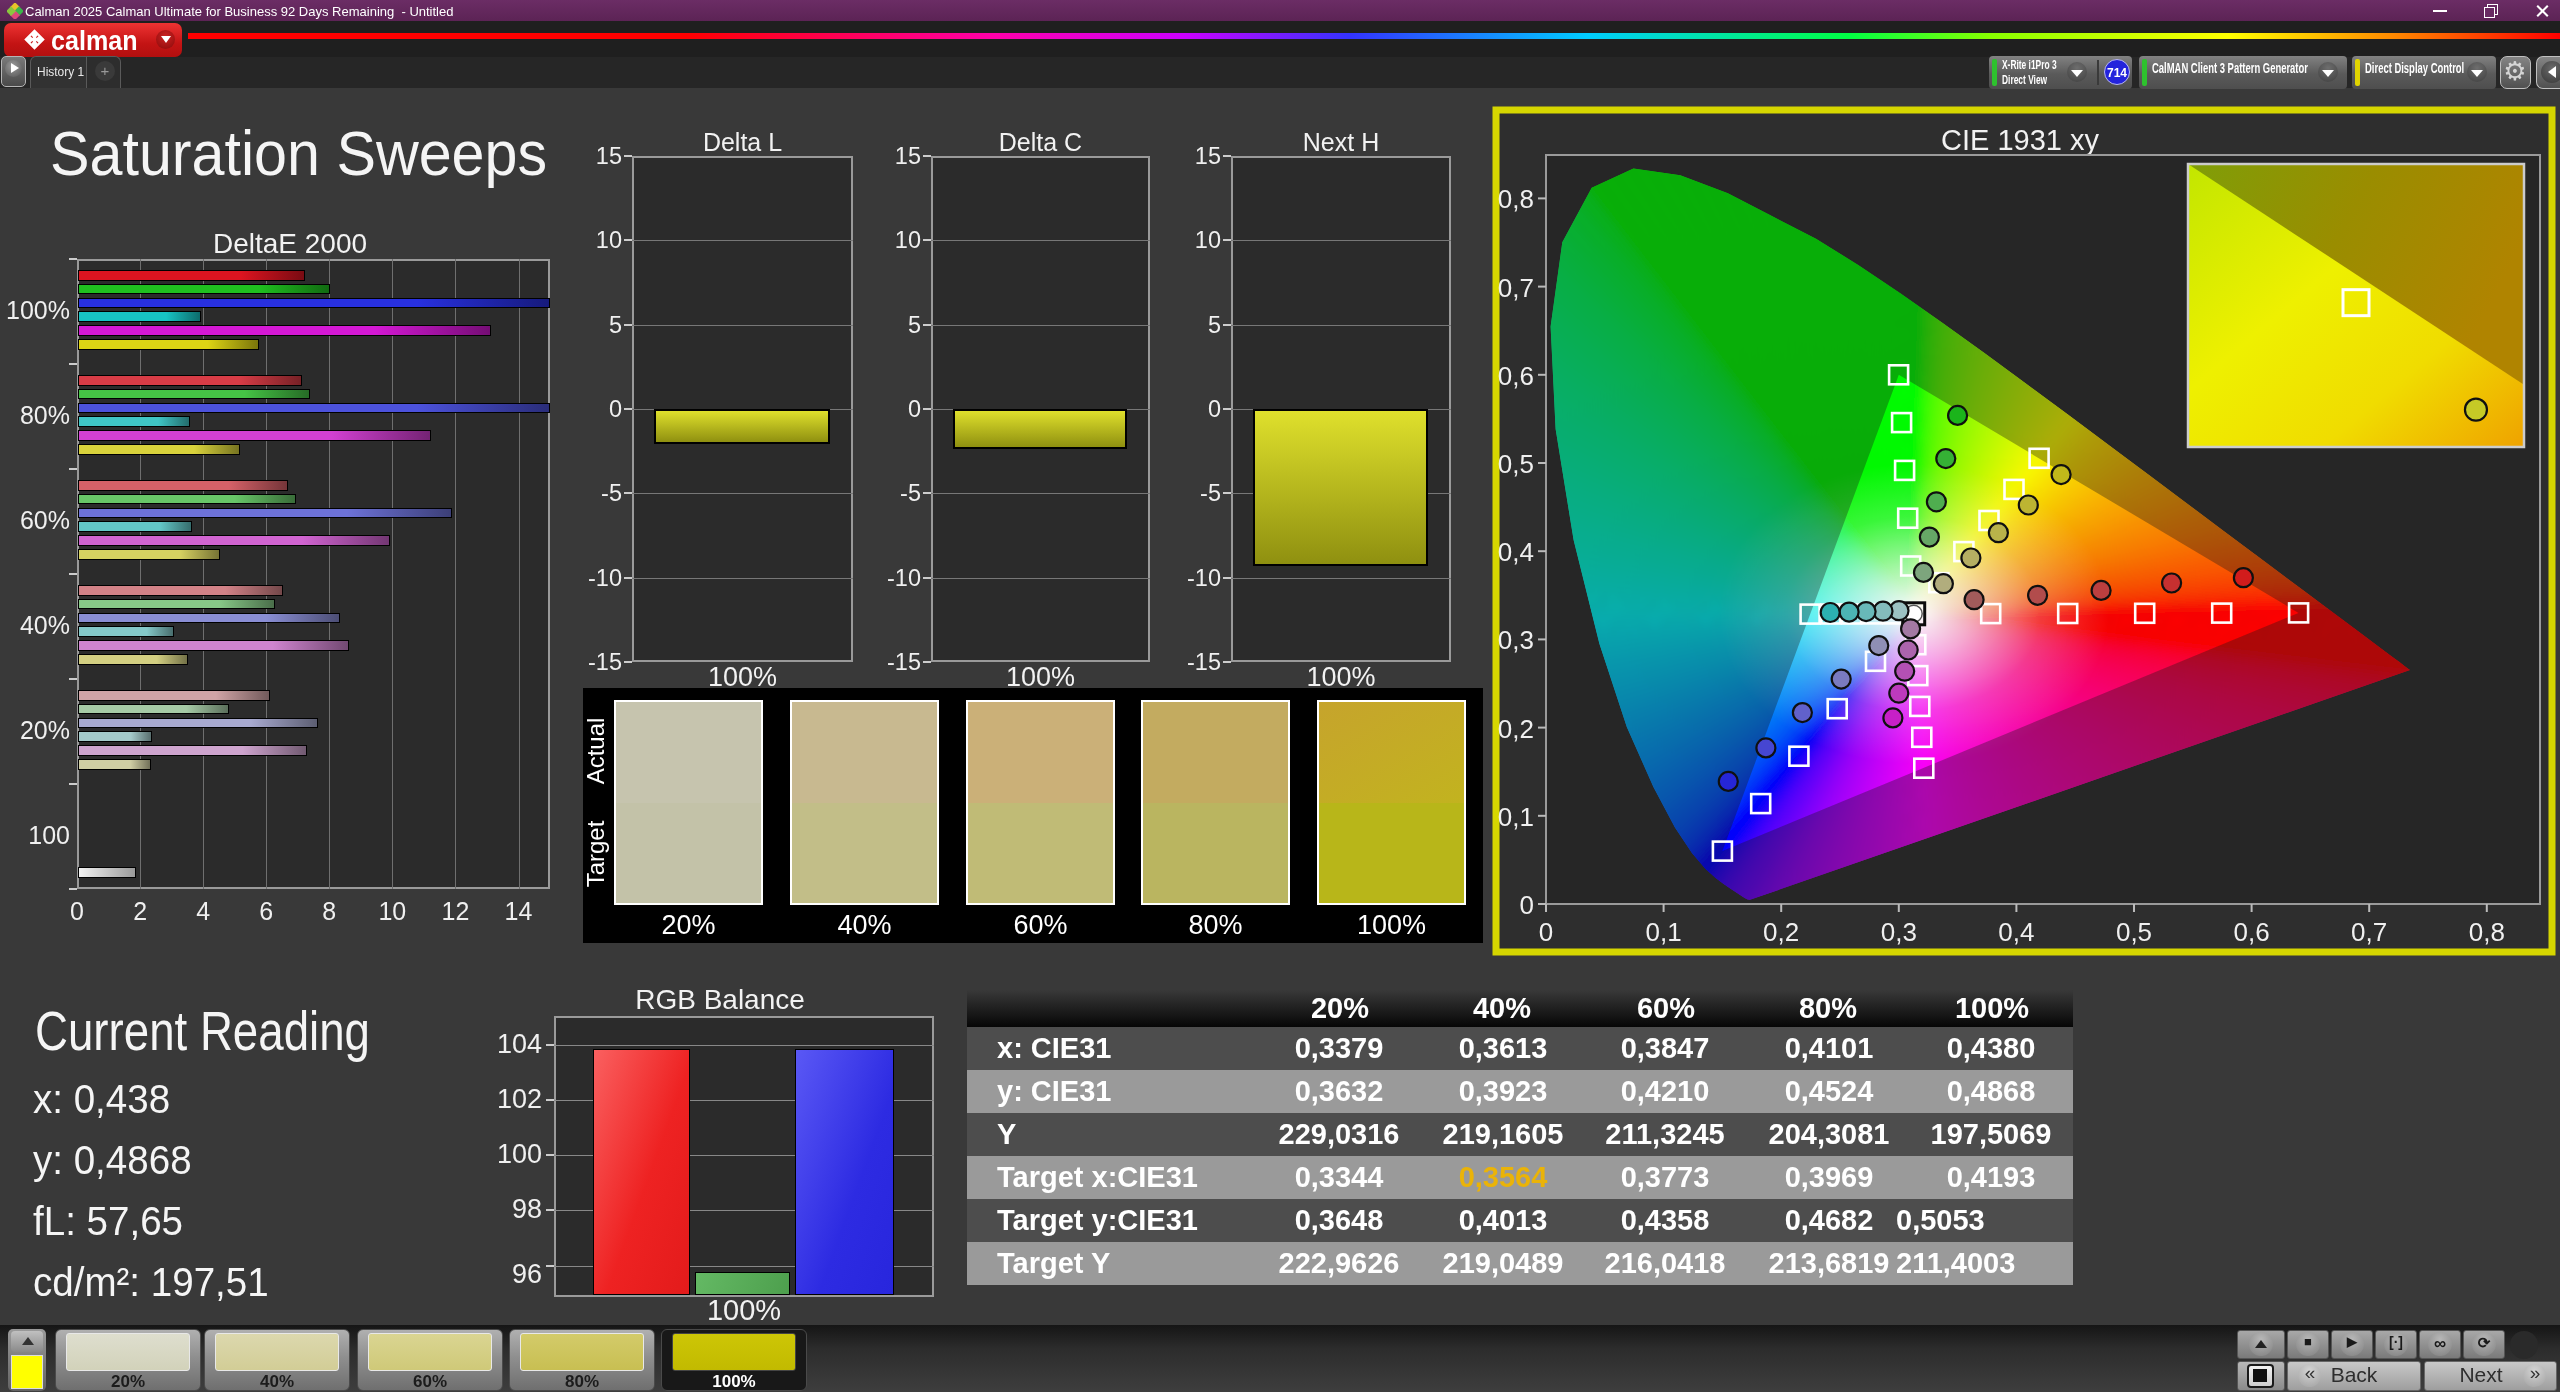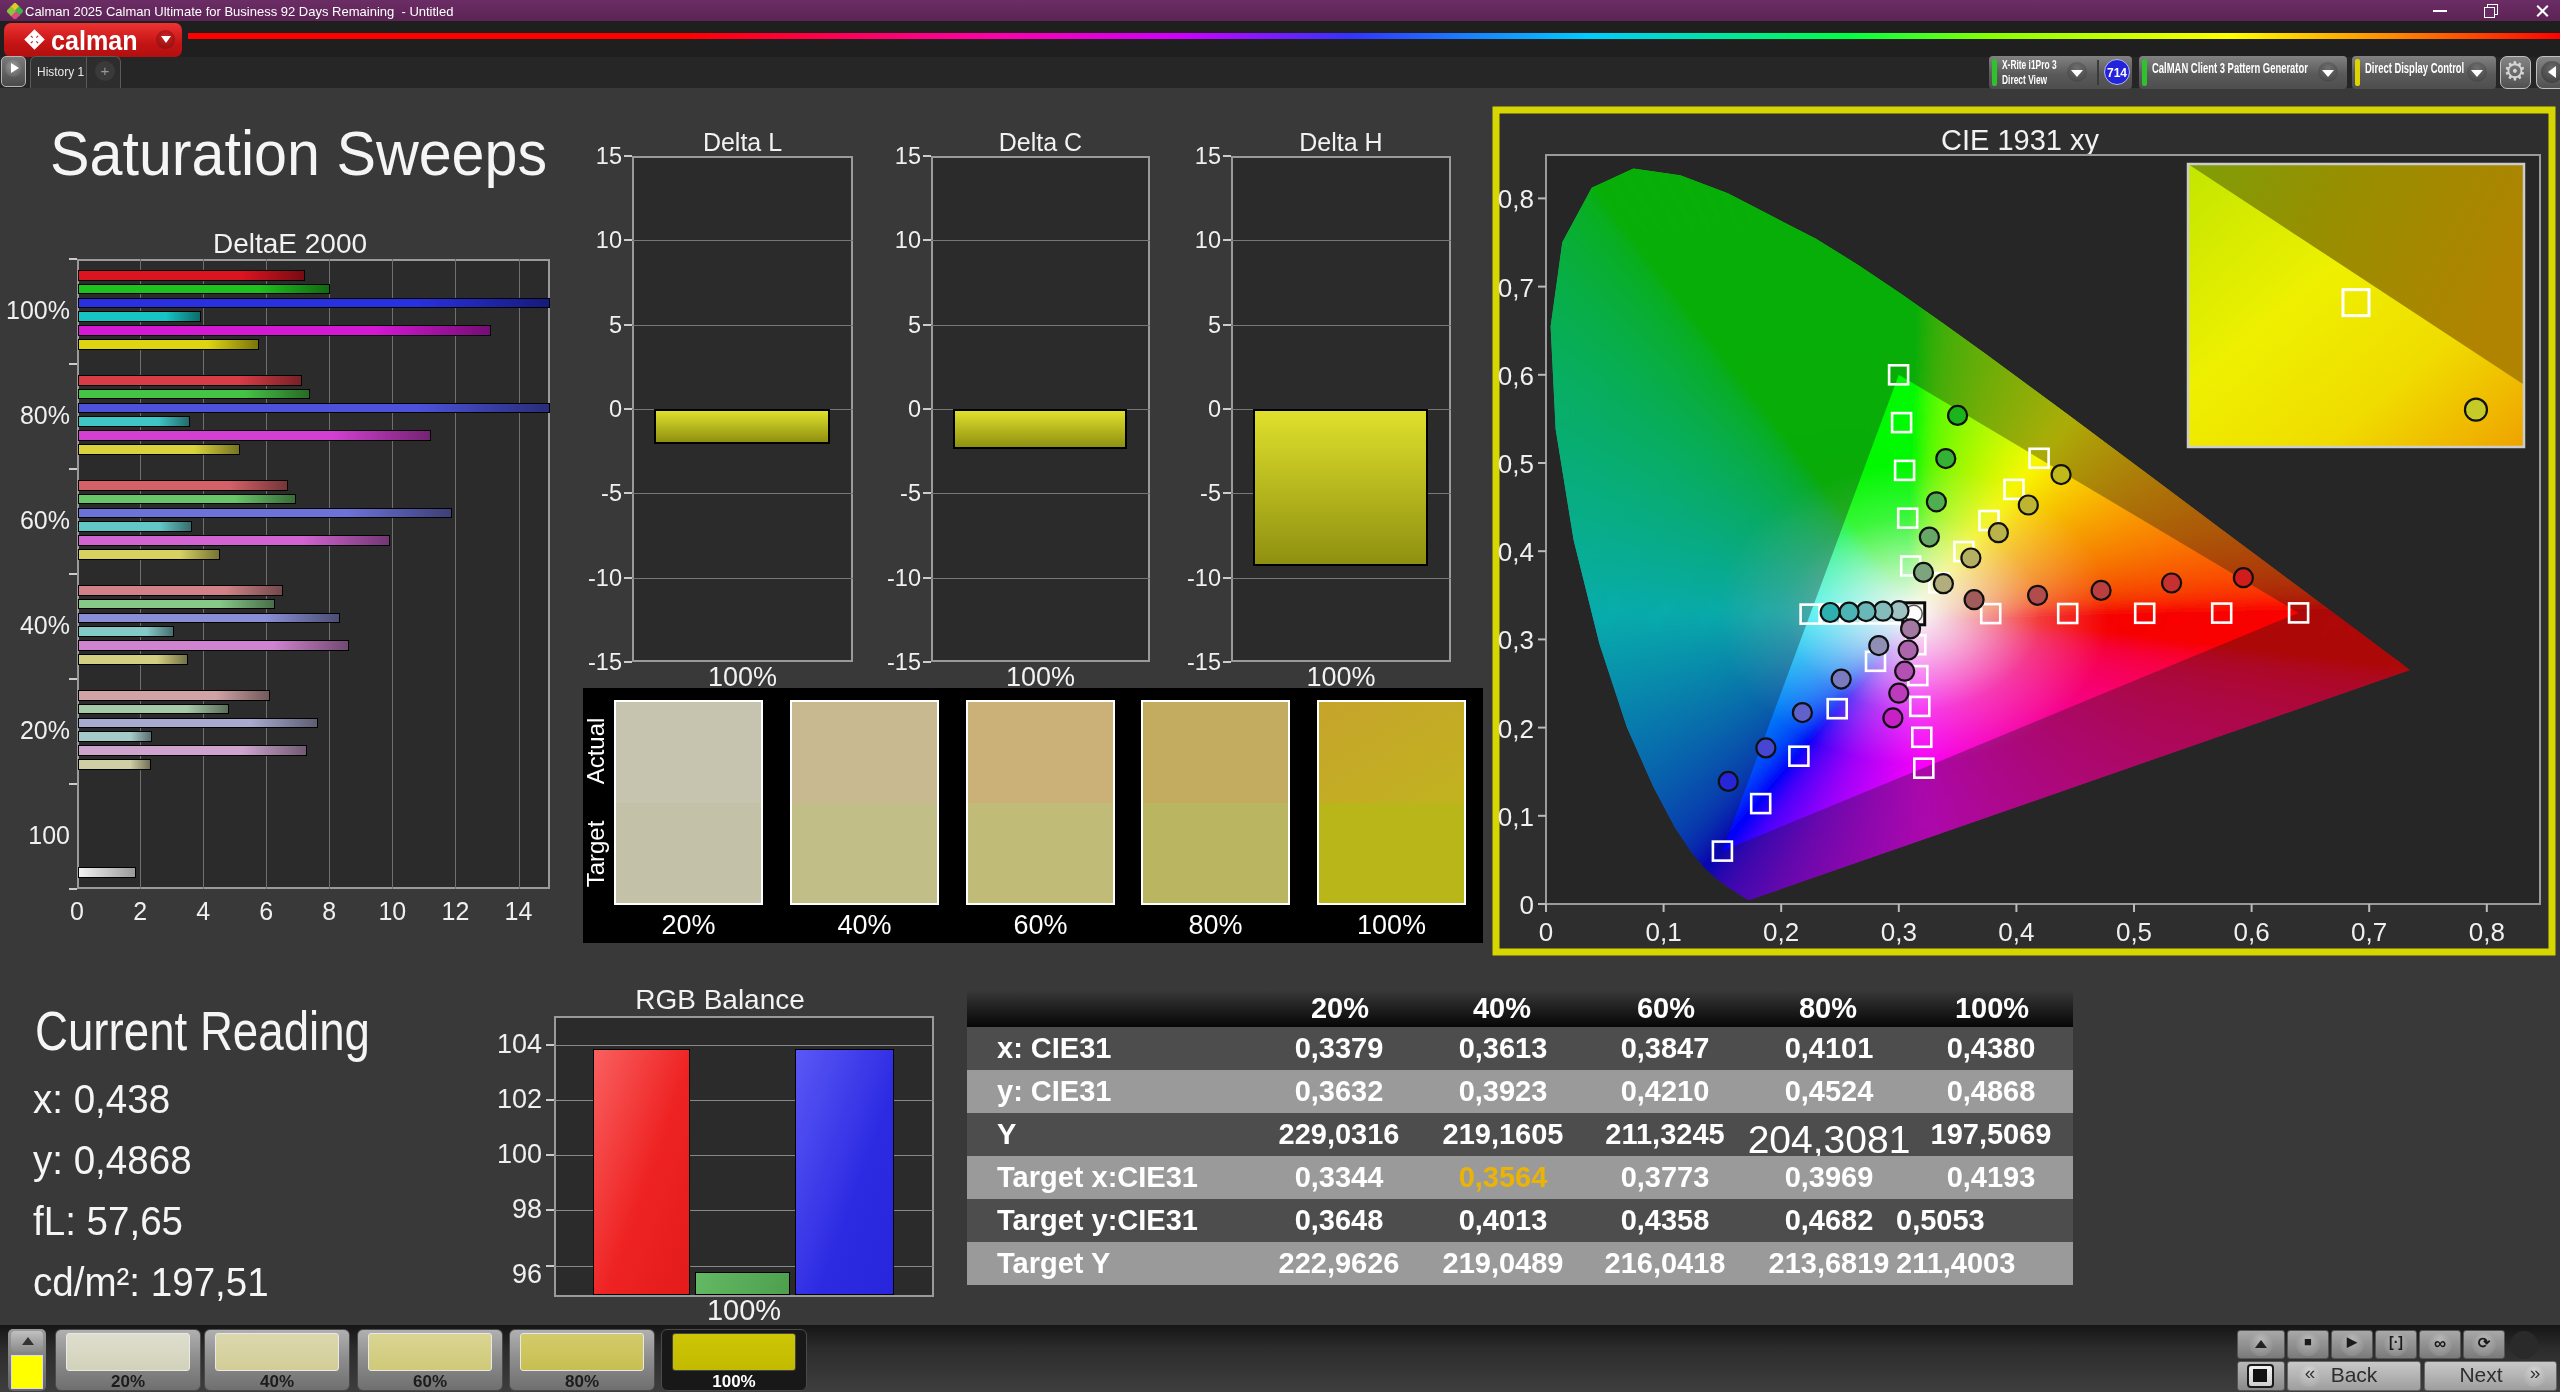--- a/index.html
+++ b/index.html
@@ -169,21 +169,21 @@
 <div style="position:absolute;left:869px;top:396.0px;width:52px;text-align:right;font-size:23.5px;color:#f0f0f0">0</div>
 <div style="position:absolute;left:923px;top:408.0px;width:8px;height:2px;background:#ccc"></div>
 <div style="position:absolute;left:869px;top:480.3px;width:52px;text-align:right;font-size:23.5px;color:#f0f0f0">-5</div>
 <div style="position:absolute;left:923px;top:492.3px;width:8px;height:2px;background:#ccc"></div>
 <div style="position:absolute;left:869px;top:564.7px;width:52px;text-align:right;font-size:23.5px;color:#f0f0f0">-10</div>
 <div style="position:absolute;left:923px;top:576.7px;width:8px;height:2px;background:#ccc"></div>
 <div style="position:absolute;left:869px;top:649.0px;width:52px;text-align:right;font-size:23.5px;color:#f0f0f0">-15</div>
 <div style="position:absolute;left:923px;top:661.0px;width:8px;height:2px;background:#ccc"></div>
 <div style="position:absolute;left:953px;top:409.0px;width:174px;height:39.6px;background:linear-gradient(#dfe02c,#8f9010);border:2px solid #000;box-sizing:border-box"></div>
 <div style="position:absolute;left:960.5px;top:662px;width:160px;text-align:center;font-size:27px;color:#f2f2f2">100%</div>
-<div style="position:absolute;left:1261.0px;top:128px;width:160px;text-align:center;font-size:25px;color:#f2f2f2">Delta H</div>
+<div style="position:absolute;left:1261.0px;top:128px;width:160px;text-align:center;font-size:25px;color:#f2f2f2">Next H</div>
 <div style="position:absolute;left:1231px;top:156px;width:220px;height:506px;background:#2b2b2b;border:2px solid #9a9a9a;box-sizing:border-box"></div>
 <div style="position:absolute;left:1231px;top:240.3px;width:220px;height:1px;background:#777"></div>
 <div style="position:absolute;left:1231px;top:324.7px;width:220px;height:1px;background:#777"></div>
 <div style="position:absolute;left:1231px;top:409.0px;width:220px;height:1px;background:#777"></div>
 <div style="position:absolute;left:1231px;top:493.3px;width:220px;height:1px;background:#777"></div>
 <div style="position:absolute;left:1231px;top:577.7px;width:220px;height:1px;background:#777"></div>
 <div style="position:absolute;left:1169px;top:143.0px;width:52px;text-align:right;font-size:23.5px;color:#f0f0f0">15</div>
 <div style="position:absolute;left:1223px;top:155.0px;width:8px;height:2px;background:#ccc"></div>
 <div style="position:absolute;left:1169px;top:227.3px;width:52px;text-align:right;font-size:23.5px;color:#f0f0f0">10</div>
 <div style="position:absolute;left:1223px;top:239.3px;width:8px;height:2px;background:#ccc"></div>
@@ -665,21 +665,21 @@
 <div style="position:absolute;left:1244px;top:1075px;width:190px;text-align:center;font-size:29px;font-weight:bold;color:#fff">0,3632</div>
 <div style="position:absolute;left:1408px;top:1075px;width:190px;text-align:center;font-size:29px;font-weight:bold;color:#fff">0,3923</div>
 <div style="position:absolute;left:1570px;top:1075px;width:190px;text-align:center;font-size:29px;font-weight:bold;color:#fff">0,4210</div>
 <div style="position:absolute;left:1734px;top:1075px;width:190px;text-align:center;font-size:29px;font-weight:bold;color:#fff">0,4524</div>
 <div style="position:absolute;left:1896px;top:1075px;width:190px;text-align:center;font-size:29px;font-weight:bold;color:#fff">0,4868</div>
 <div style="position:absolute;left:967px;top:1113px;width:1106px;height:43px;background:#4d4d4d"></div>
 <div style="position:absolute;left:997px;top:1118px;font-size:29px;font-weight:bold;color:#fff">Y</div>
 <div style="position:absolute;left:1244px;top:1118px;width:190px;text-align:center;font-size:29px;font-weight:bold;color:#fff">229,0316</div>
 <div style="position:absolute;left:1408px;top:1118px;width:190px;text-align:center;font-size:29px;font-weight:bold;color:#fff">219,1605</div>
 <div style="position:absolute;left:1570px;top:1118px;width:190px;text-align:center;font-size:29px;font-weight:bold;color:#fff">211,3245</div>
-<div style="position:absolute;left:1734px;top:1118px;width:190px;text-align:center;font-size:39px;font-weight:normal;color:#fff">204,3081</div>
+<div style="position:absolute;left:1734px;top:1118px;width:190px;text-align:center;font-size:29px;font-weight:bold;color:#fff">204,3081</div>
 <div style="position:absolute;left:1896px;top:1118px;width:190px;text-align:center;font-size:29px;font-weight:bold;color:#fff">197,5069</div>
 <div style="position:absolute;left:967px;top:1156px;width:1106px;height:43px;background:#9a9a9a"></div>
 <div style="position:absolute;left:997px;top:1161px;font-size:29px;font-weight:bold;color:#fff">Target x:CIE31</div>
 <div style="position:absolute;left:1244px;top:1161px;width:190px;text-align:center;font-size:29px;font-weight:bold;color:#fff">0,3344</div>
 <div style="position:absolute;left:1408px;top:1161px;width:190px;text-align:center;font-size:29px;font-weight:bold;color:#eab308">0,3564</div>
 <div style="position:absolute;left:1570px;top:1161px;width:190px;text-align:center;font-size:29px;font-weight:bold;color:#fff">0,3773</div>
 <div style="position:absolute;left:1734px;top:1161px;width:190px;text-align:center;font-size:29px;font-weight:bold;color:#fff">0,3969</div>
 <div style="position:absolute;left:1896px;top:1161px;width:190px;text-align:center;font-size:29px;font-weight:bold;color:#fff">0,4193</div>
 <div style="position:absolute;left:967px;top:1199px;width:1106px;height:43px;background:#4d4d4d"></div>
 <div style="position:absolute;left:997px;top:1204px;font-size:29px;font-weight:bold;color:#fff">Target y:CIE31</div>

